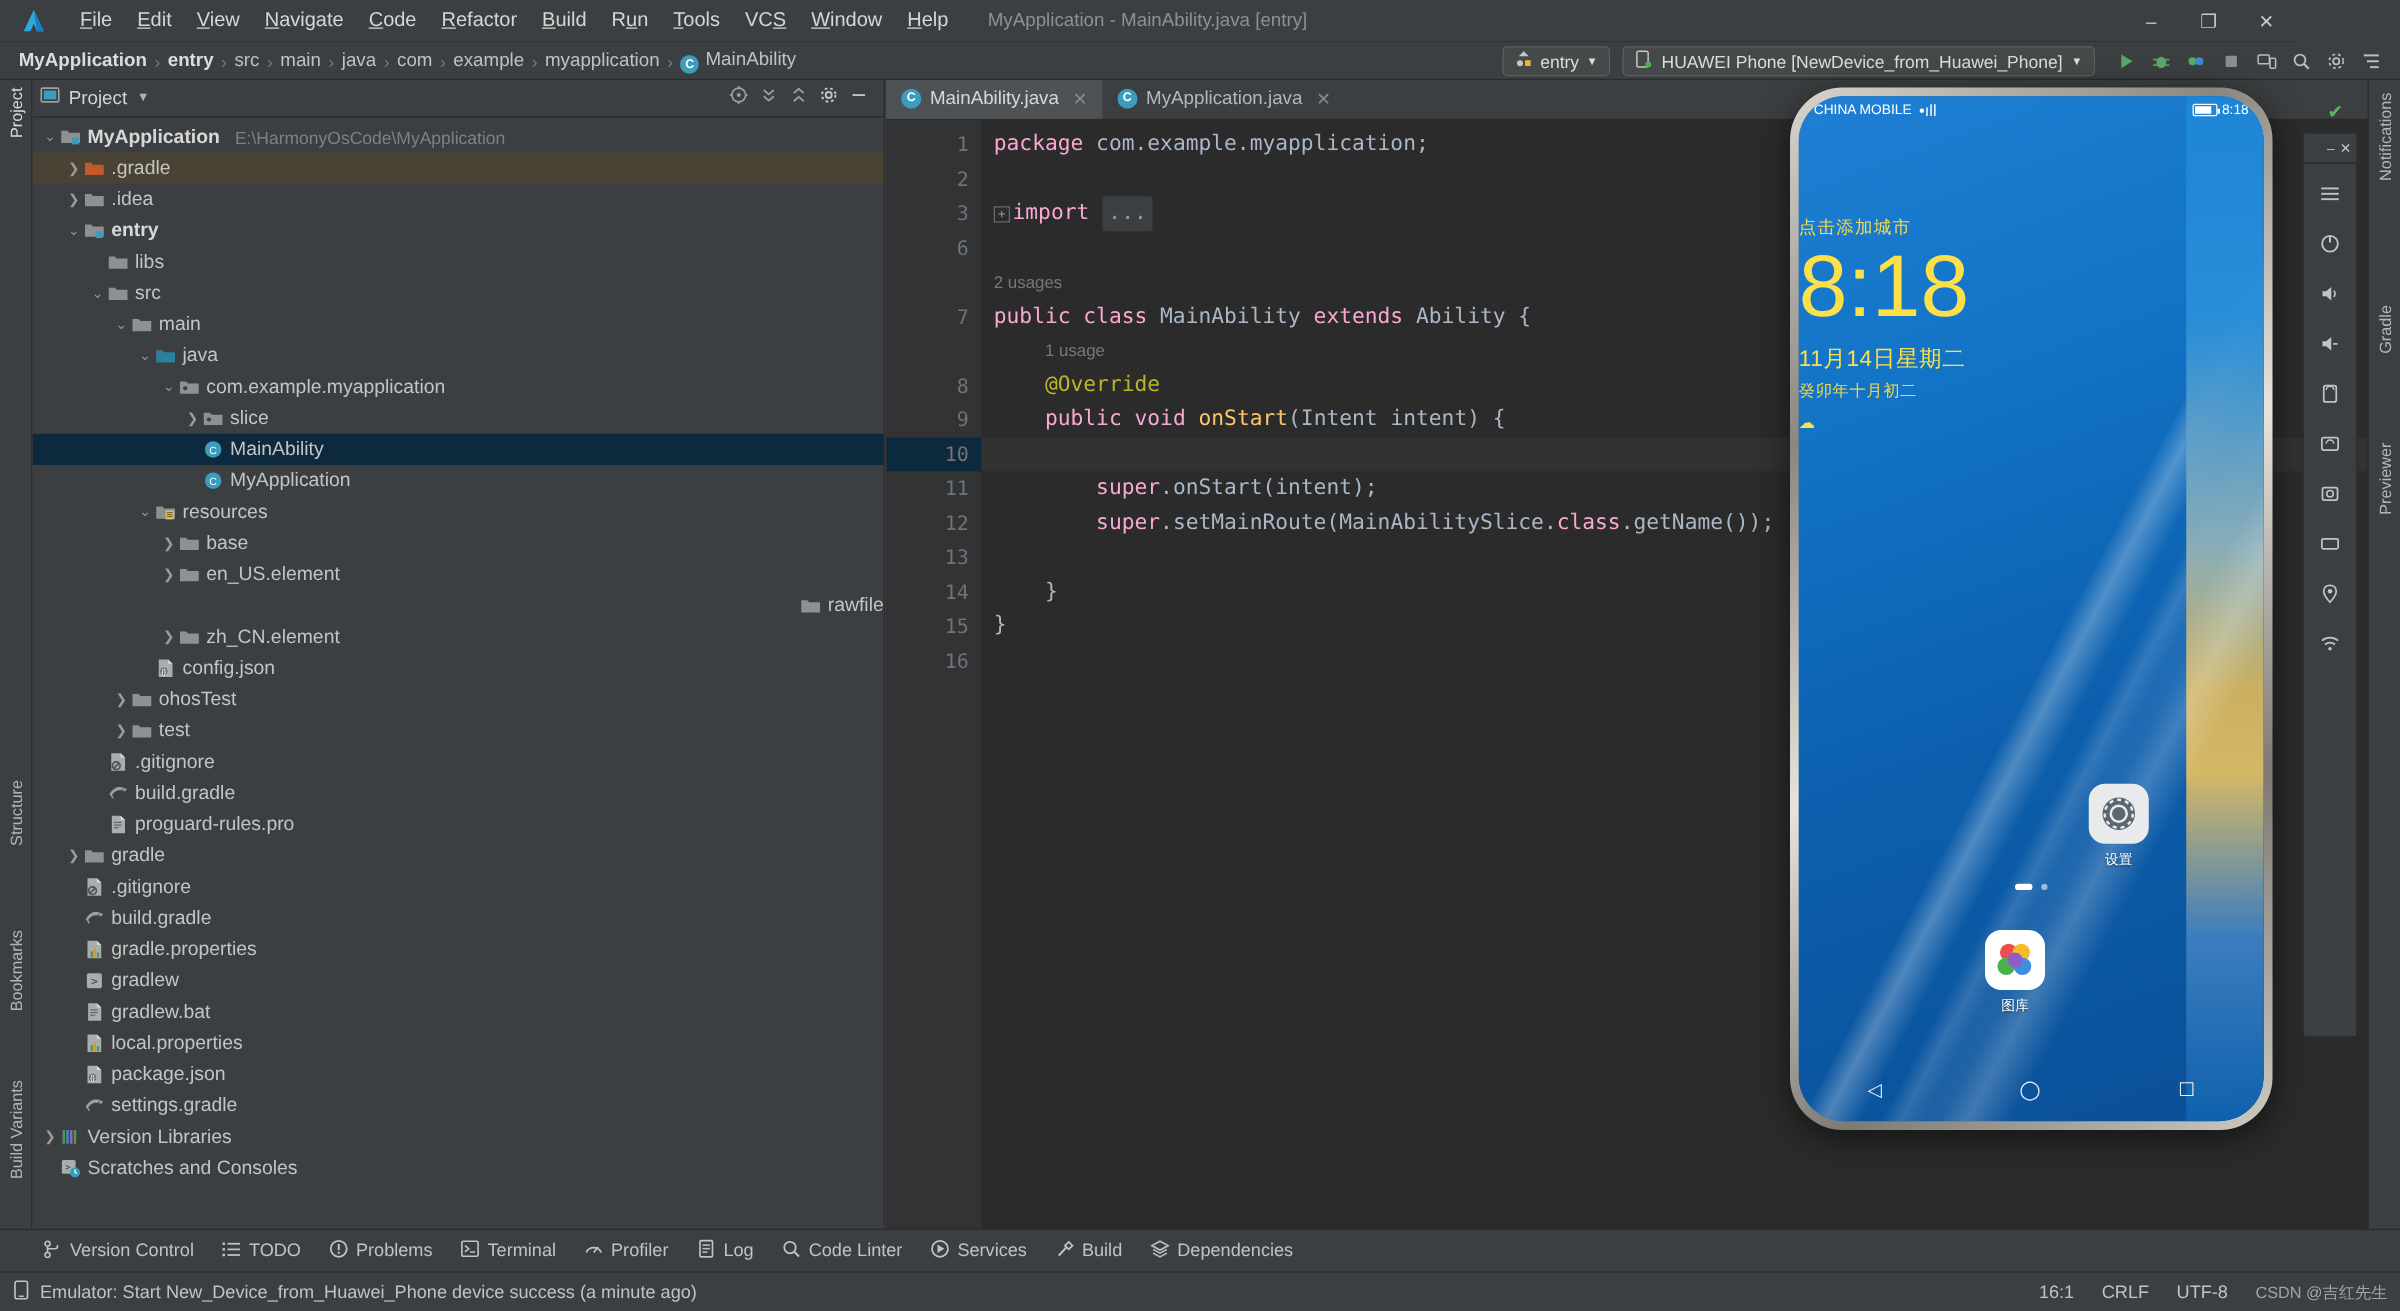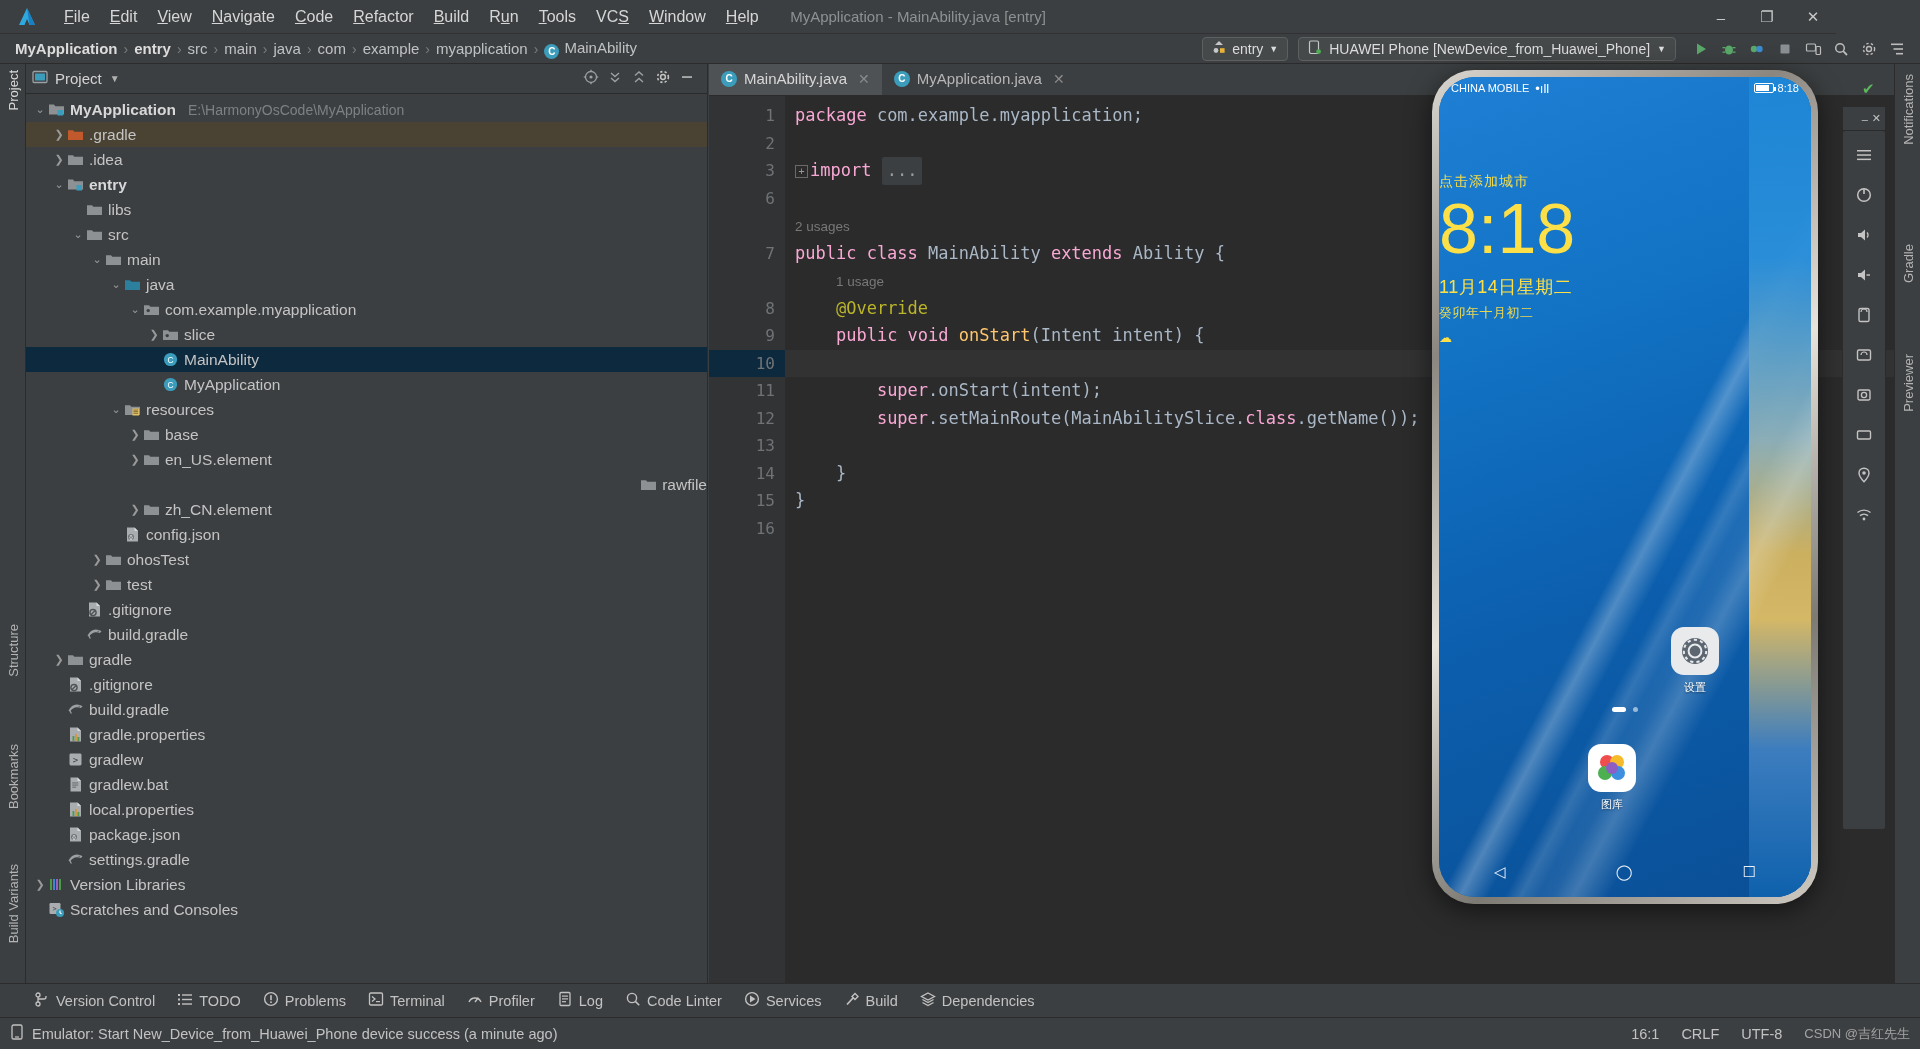--- a/index.html
+++ b/index.html
@@ -690,20 +690,33 @@
         <div class="trow" style="padding-left: 44px;">
           <span class="arrow"></span>
           <span class="ico">
             <svg width="17" height="17" viewBox="0 0 17 17">
               <path d="M1.5 9.5 c2-4 5-6 8-6 c3 0 5.5 1.2 6 2 c-.6 .3-1.2 .9-1.6 1.6 c-1.3-.7-3-1.1-4.6-.9 c-2.6 .3-4.9 2-6.3 4.4 Z" fill="#9ba0a3"></path>
               <circle cx="12.2" cy="5.6" r=".9" fill="#6c7073"></circle>
               <path d="M2 9.2 l1.6 3.4 h1.4 l-1.6-3.4 Z" fill="#9ba0a3"></path>
             </svg>
           </span>
           <span class="nm">build.gradle</span>
+        </div>
+        <div class="trow" style="padding-left: 44px;">
+          <span class="arrow"></span>
+          <span class="ico">
+            <svg width="17" height="17" viewBox="0 0 17 17">
+              <path d="M3.5 1.5 h7 L14 5 v10.5 H3.5 Z" fill="#a9adb0"></path>
+              <path d="M10.5 1.5 L14 5 h-3.5 Z" fill="#d7dadd"></path>
+              <rect x="5.2" y="6.5" width="6" height=".9" fill="#5c6063"></rect>
+              <rect x="5.2" y="8.6" width="6" height=".9" fill="#5c6063"></rect>
+              <rect x="5.2" y="10.7" width="4" height=".9" fill="#5c6063"></rect>
+            </svg>
+          </span>
+          <span class="nm">proguard-rules.pro</span>
         </div>
         <div class="trow" style="padding-left: 25px;">
           <span class="arrow">❯</span>
           <span class="ico">
             <svg width="17" height="17" viewBox="0 0 17 17">
               <path d="M1 4.2 h5 l1.3 1.6 H16 v8.2 H1 Z" fill="#8d9194"></path>
             </svg>
           </span>
           <span class="nm">gradle</span>
         </div>

